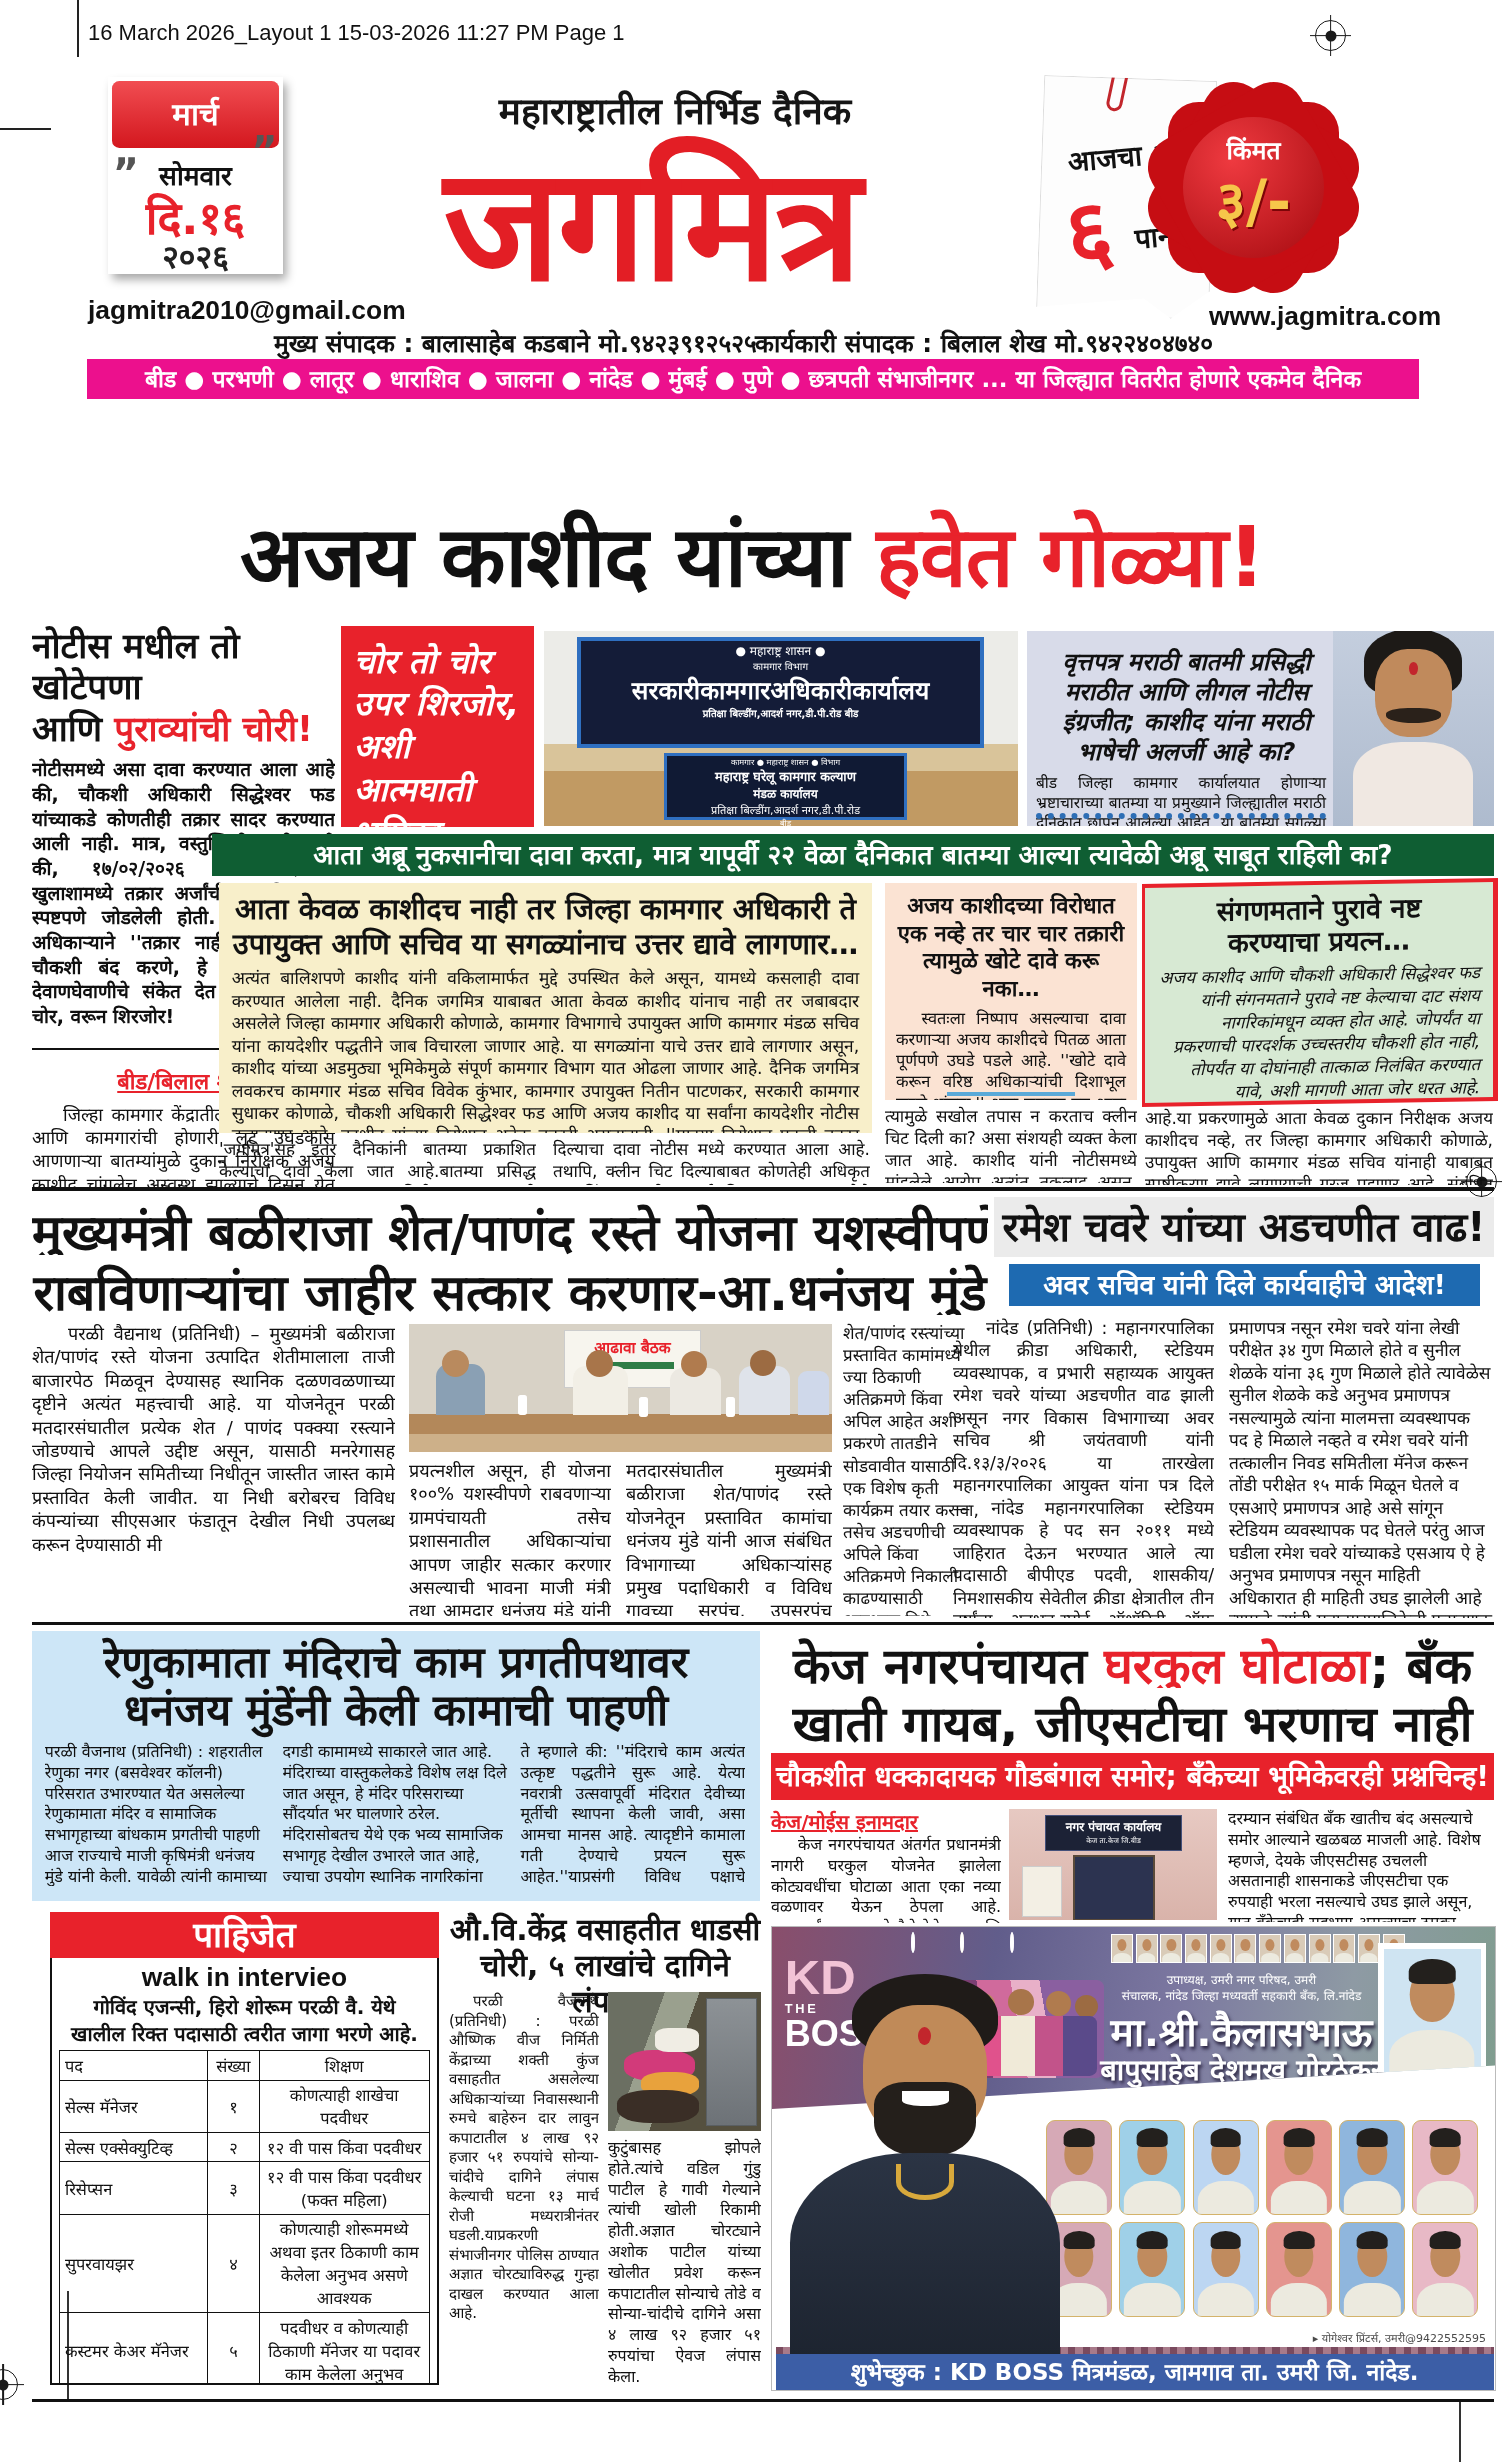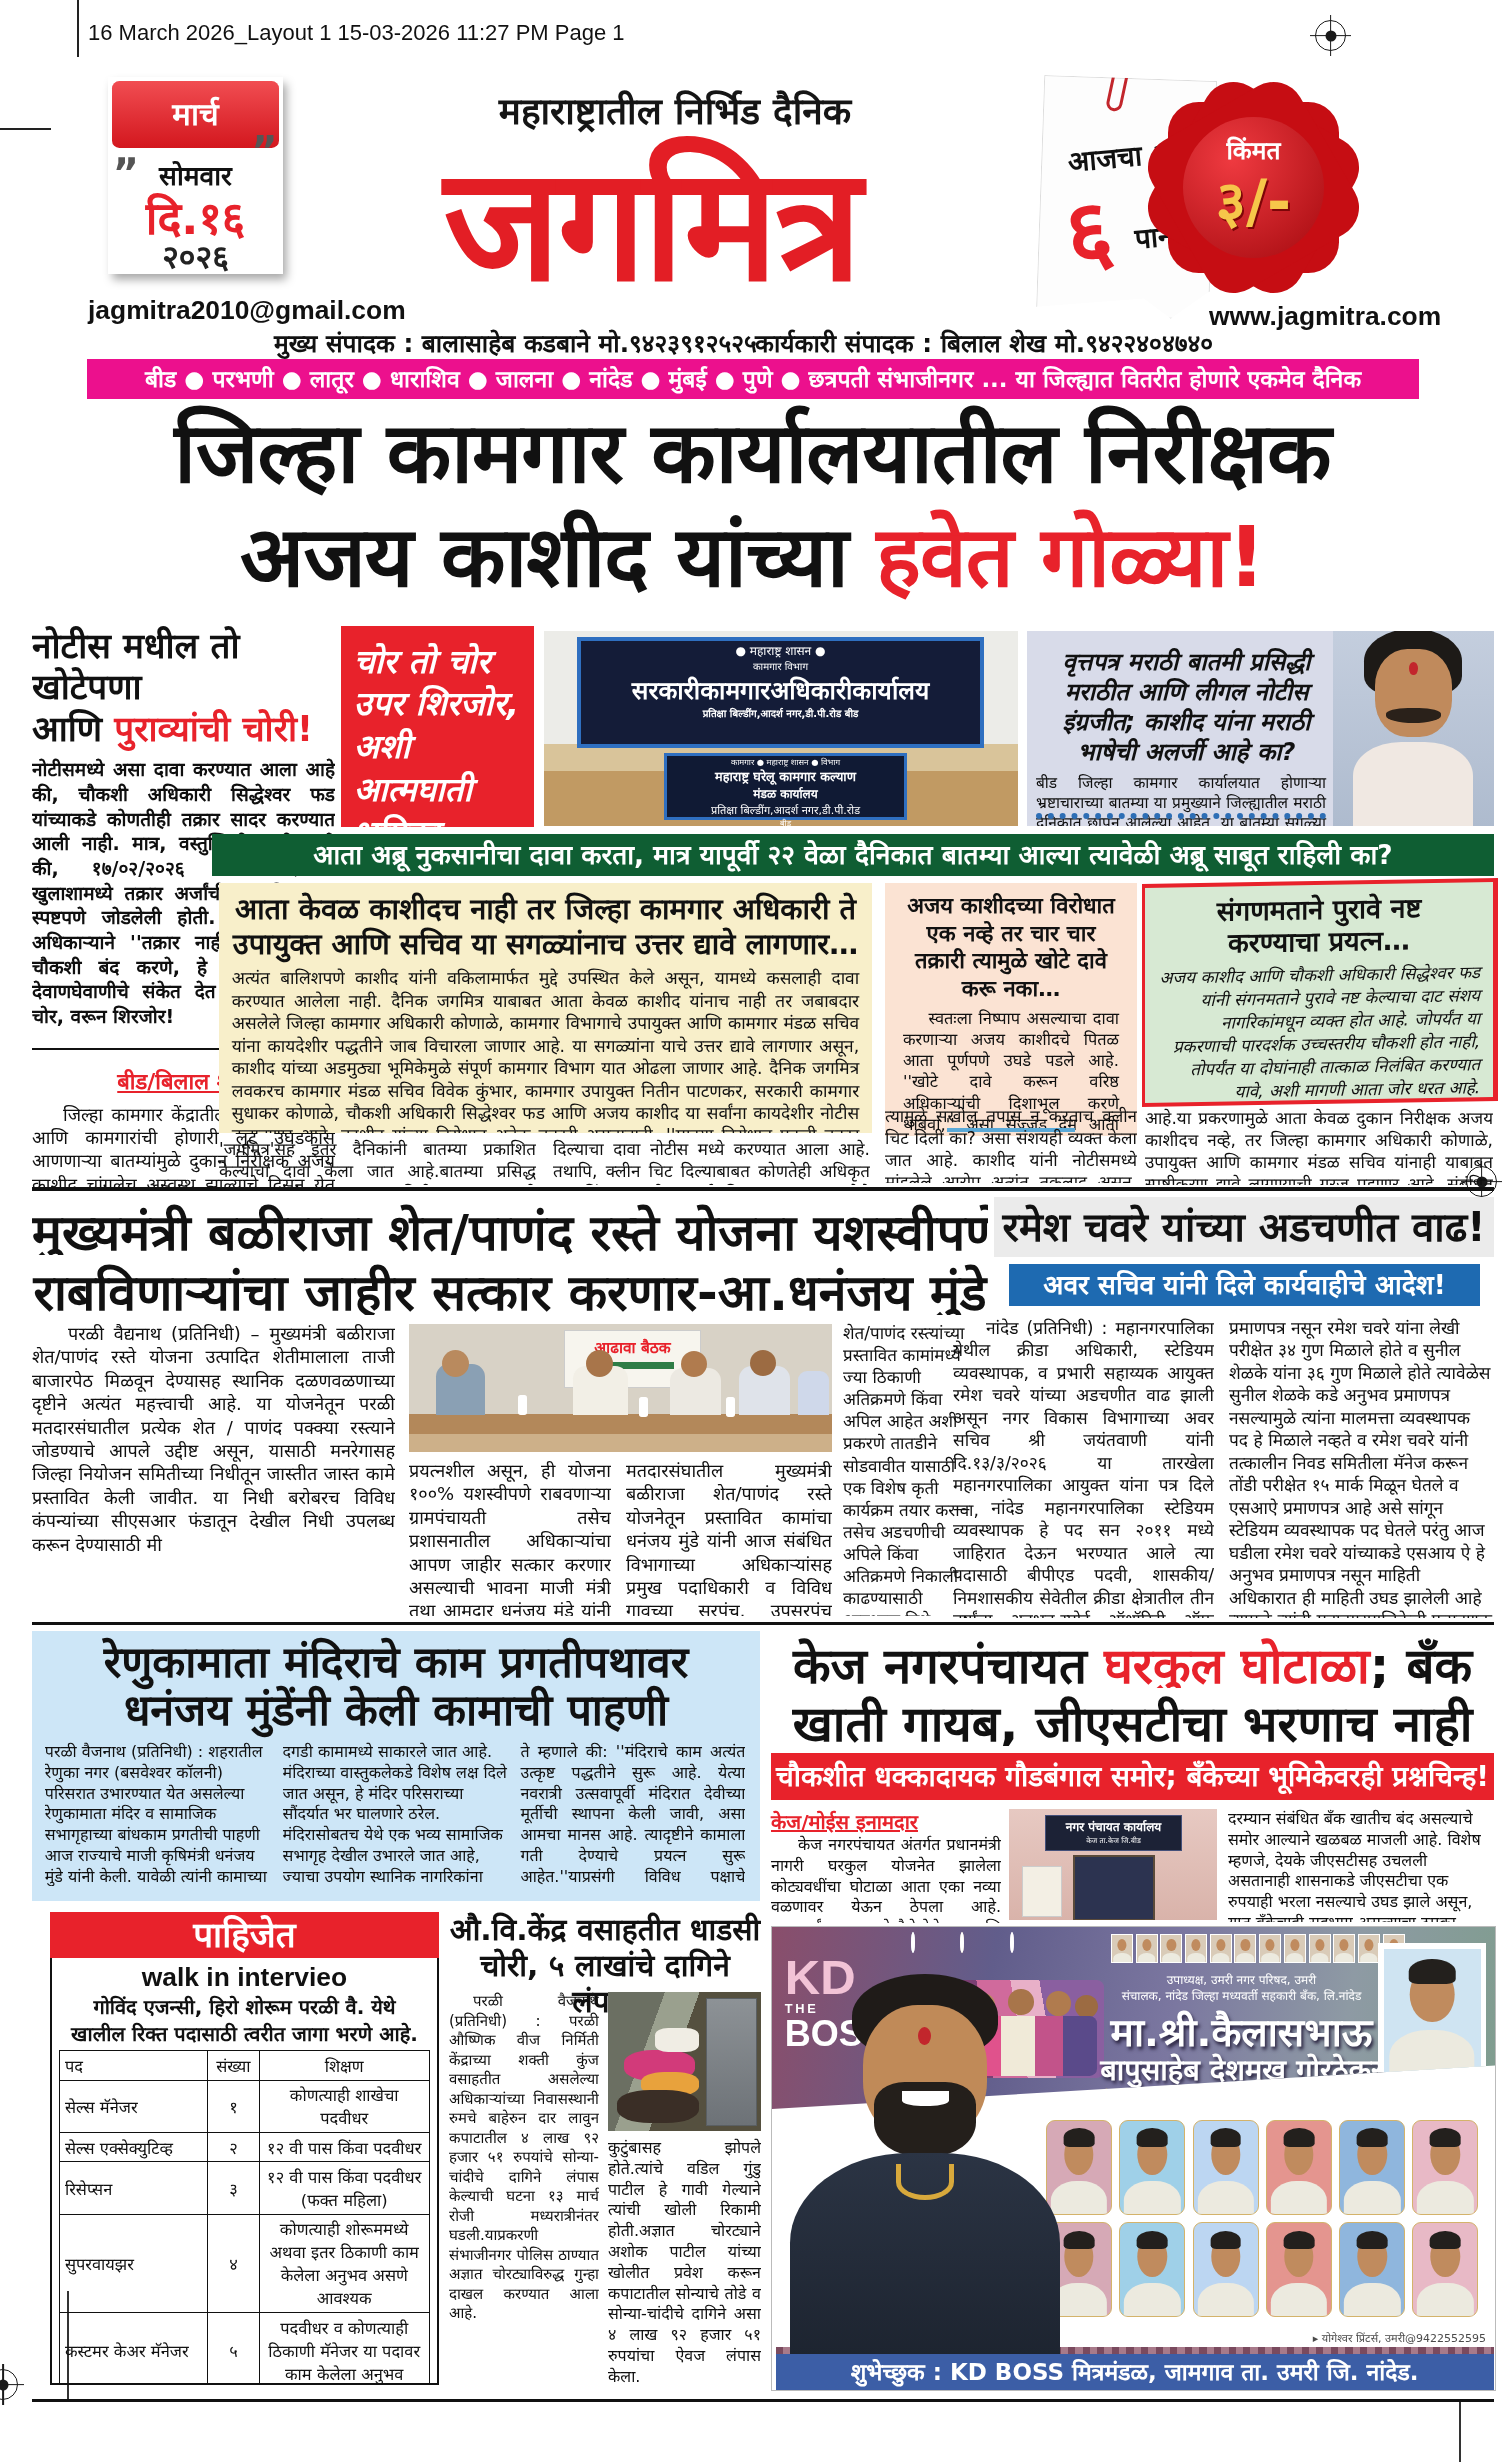--- a/index.html
+++ b/index.html
@@ -88,21 +88,20 @@
     <div class="core"></div>
     <div class="abs c b w" style="left:0;top:31px;width:100%;font-size:24.6px">किंमत</div>
     <div class="abs c x" style="left:0;top:58px;width:100%;font-size:58px;color:#f6c64a;text-shadow:1.8px 1.8px 0 #7d0508">३/-</div>
   </div>
 
   <div class="abs b" style="left:274px;top:326px;font-size:24.6px">मुख्य संपादक : बालासाहेब कडबाने मो.९४२३९१२५२५</div>
   <div class="abs b" style="left:755px;top:326px;font-size:24.6px">कार्यकारी संपादक : बिलाल शेख मो.९४२२४०४७४०</div>
 
   <div class="abs c b w clip" style="left:87px;top:359px;width:1332px;height:40px;background:#ec108d;font-size:23px;line-height:40px">बीड ● परभणी ● लातूर ● धाराशिव ● जालना ● नांदेड ● मुंबई ● पुणे ● छत्रपती संभाजीनगर ... या जिल्ह्यात वितरीत होणारे एकमेव दैनिक</div>
 
-  <div class="abs c x clip" style="left:32px;top:405px;width:1441px;height:102px;font-size:84px;line-height:1.15;letter-spacing:-0.9px;white-space:nowrap">जिल्हा कामगार कार्यालयातील निरीक्षक</div>
   <div class="abs c x clip" style="left:32px;top:509px;width:1441px;height:108px;font-size:84px;line-height:1.15;letter-spacing:-0.9px;white-space:nowrap">
     <span>अजय काशीद यांच्या </span><span class="red">हवेत गोळ्या!</span>
   </div>
 
   <div class="abs clip" style="left:32px;top:626px;width:303px;height:562px">
     <div class="x" style="font-size:35px;line-height:1.18">
       <span>नोटीस मधील तो खोटेपणा</span><br>
       <span>आणि </span><span class="red">पुराव्यांची चोरी!</span>
     </div>
     <p class="bt b" style="font-size:19px;margin-top:7.3px">नोटीसमध्ये असा दावा करण्यात आला आहे की, चौकशी अधिकारी सिद्धेश्वर फड यांच्याकडे कोणतीही तक्रार सादर करण्यात आली नाही. मात्र, वस्तुस्थिती अशी आहे की, १७/०२/२०२६ रोजी दिलेल्या खुलाशामध्ये तक्रार अर्जांची छायांकित प्रत स्पष्टपणे जोडलेली होती. तरीही चौकशी अधिकाऱ्याने ''तक्रार नाही'' असे म्हणत चौकशी बंद करणे, हे मोठ्या आर्थिक देवाणघेवाणीचे संकेत देत आहे.''चोर तर चोर, वरून शिरजोर!</p>
@@ -155,21 +154,21 @@
   <div class="abs c b w clip" style="left:212px;top:834px;width:1282px;height:42px;background:#0f5e33;font-size:26.4px;line-height:42px">आता अब्रू नुकसानीचा दावा करता, मात्र यापूर्वी २२ वेळा दैनिकात बातम्या आल्या त्यावेळी अब्रू साबूत राहिली का?</div>
 
   <div class="abs clip" style="left:219px;top:883px;width:653px;height:250px;background:#f8efca;padding:9px 12.8px">
     <div class="c x" style="font-size:29px;line-height:1.2">
       <span>आता केवळ काशीदच नाही तर जिल्हा कामगार अधिकारी ते</span><br>
       <span>उपायुक्त आणि सचिव या सगळ्यांनाच उत्तर द्यावे लागणार…</span>
     </div>
     <div class="bt" style="font-size:17.3px;margin-top:5.5px">अत्यंत बालिशपणे काशीद यांनी वकिलामार्फत मुद्दे उपस्थित केले असून, यामध्ये कसलाही दावा करण्यात आलेला नाही. दैनिक जगमित्र याबाबत आता केवळ काशीद यांनाच नाही तर जबाबदार असलेले जिल्हा कामगार अधिकारी कोणाळे, कामगार विभागाचे उपायुक्त आणि कामगार मंडळ सचिव यांना कायदेशीर पद्धतीने जाब विचारला जाणार आहे. या सगळ्यांना याचे उत्तर द्यावे लागणार असून, काशीद यांच्या अडमुठ्या भूमिकेमुळे संपूर्ण कामगार विभाग यात ओढला जाणार आहे. दैनिक जगमित्र लवकरच कामगार मंडळ सचिव विवेक कुंभार, कामगार उपायुक्त नितीन पाटणकर, सरकारी कामगार सुधाकर कोणाळे, चौकशी अधिकारी सिद्धेश्वर फड आणि अजय काशीद या सर्वांना कायदेशीर नोटीस बजावणार आहे. काशीद यांच्या विरोधात अनेक तक्रारी असतानाही, ''माझ्या विरोधात एकही तक्रार नाही'' असा खोटा दावा त्यांनी नोटीसमध्ये केला आहे. हा खोटेपणा आता न्यायालयात टिकणार नाही, हे स्पष्ट आहे.</div>
   </div>
 
-  <div class="abs clip" style="left:885px;top:883px;width:252px;height:253px;background:#fbe3d3;padding:9px 18px">
+  <div class="abs clip" style="left:885px;top:883px;width:252px;height:217px;background:#fbe3d3;padding:9px 11px">
     <div class="c x" style="font-size:22px;line-height:1.25">अजय काशीदच्या विरोधात एक नव्हे तर चार चार तक्रारी त्यामुळे खोटे दावे करू नका…</div>
     <div class="bt" style="font-size:16.4px;margin-top:5.5px;text-indent:25.5px">स्वतःला निष्पाप असल्याचा दावा करणाऱ्या अजय काशीदचे पितळ आता पूर्णपणे उघडे पडले आहे. ''खोटे दावे करून वरिष्ठ अधिकाऱ्यांची दिशाभूल करणे थांबवा,'' असा सज्जड दम आता विरोधक आणि तक्रारदारांकडून दिला जात आहे. काशीदच्या विरोधात आता केवळ एक नाही, तर एकापाठोपाठ एक अशा चार गंभीर तक्रारी दाखल झाल्याने खळबळ माजली आहे.</div>
     <div class="abs" style="left:62px;bottom:3.6px;width:128px;height:4.6px;background:#5aa9d8"></div>
   </div>
   <div class="abs bt clip" style="left:885px;top:1105px;width:252px;height:78px;font-size:17px">त्यामुळे सखोल तपास न करताच क्लीन चिट दिली का? असा संशयही व्यक्त केला जात आहे. काशीद यांनी नोटीसमध्ये मांडलेले आरोप अत्यंत तकलादू असून, कायद्याच्या कसोटीवर टिकणारे नाहीत. त्यामुळे ही नोटीस म्हणजे केवळ 'हवेत गोळ्या' मारण्याचा प्रयत्न</div>
 
   <div class="abs" style="left:1142px;top:881px;width:356px;height:223px;background:#e8222b;transform:skewY(-1deg)"></div>
   <div class="abs clip" style="left:1145px;top:885px;width:348px;height:215px;background:#d7e9d3;padding:9px 12.8px;transform:skewY(-1deg)">
     <div class="c x" style="font-size:27px;line-height:1.2">
       <span>संगणमताने पुरावे नष्ट</span><br>

